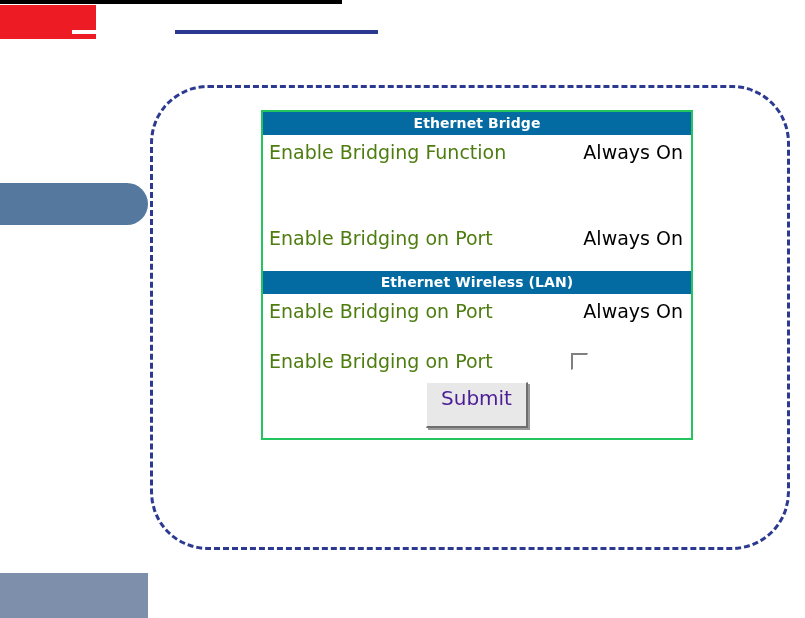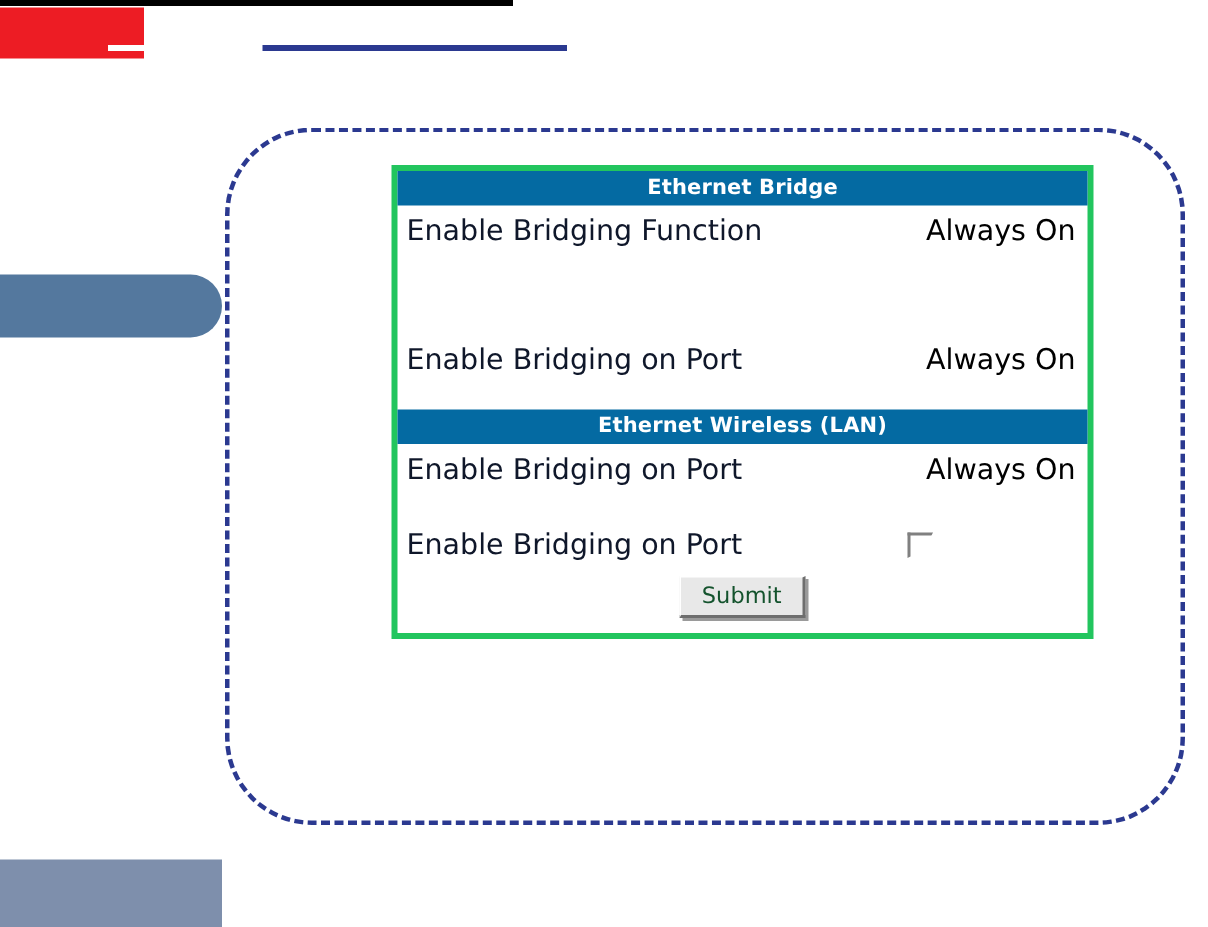--- a/index.html
+++ b/index.html
@@ -64,24 +64,24 @@
     width: 640px; height: 465px;
     border: 3px dashed #2b3990;
     border-radius: 58px;
     box-sizing: border-box;
   }
 
   
   #config-form {
     position: absolute;
     left: 261px; top: 110px;
-    width: 468px;
+    width: 432px;
     box-sizing: border-box;
     background: #ffffff;
-    border: 4px solid #22c55e;
+    border: 2px solid #22c55e;
     padding: 0;
   }
 
   .section-header {
     background: #046aa2;
     color: #ffffff;
     font-size: 14px;
     font-weight: bold;
     text-align: center;
     padding: 3px 0 4px 0;
@@ -91,21 +91,21 @@
 
   .setting-row {
     display: flex;
     align-items: center;
     justify-content: space-between;
     padding: 2px 6px 2px 6px;
     min-height: 30px;
   }
   .setting-label {
     font-size: 19px;
-    color: #0f172a;
+    color: #4d7c0f;
     font-weight: normal;
     white-space: nowrap;
   }
   .setting-value {
     font-size: 19px;
     font-weight: normal;
     color: #000000;
     white-space: nowrap;
     padding-right: 2px;
   }
@@ -132,28 +132,28 @@
   .spacer-sm { height: 26px; }
   .spacer-xs { height: 16px; }
 
   .submit-row {
     display: flex;
     justify-content: center;
     padding: 4px 0 10px 0;
   }
   .submit-button {
     font-family: "DejaVu Sans", sans-serif;
-    font-size: 15px;
-    color: #14532d;
+    font-size: 20px;
+    color: #4c1d95;
     background: #e8e8e8;
     border-top: 1px solid #ffffff;
     border-left: 1px solid #ffffff;
     border-right: 2px solid #6e6e6e;
     border-bottom: 2px solid #6e6e6e;
-    padding: 3px 14px 4px 14px;
+    padding: 3px 14px 16px 14px;
     box-shadow: 2px 2px 0 #9a9a9a;
     cursor: pointer;
   }
 </style>
 </head>
 <body>
 
 <div id="top-black-bar"></div>
 <div id="brand-block"></div>
 <div id="brand-underline"></div>

